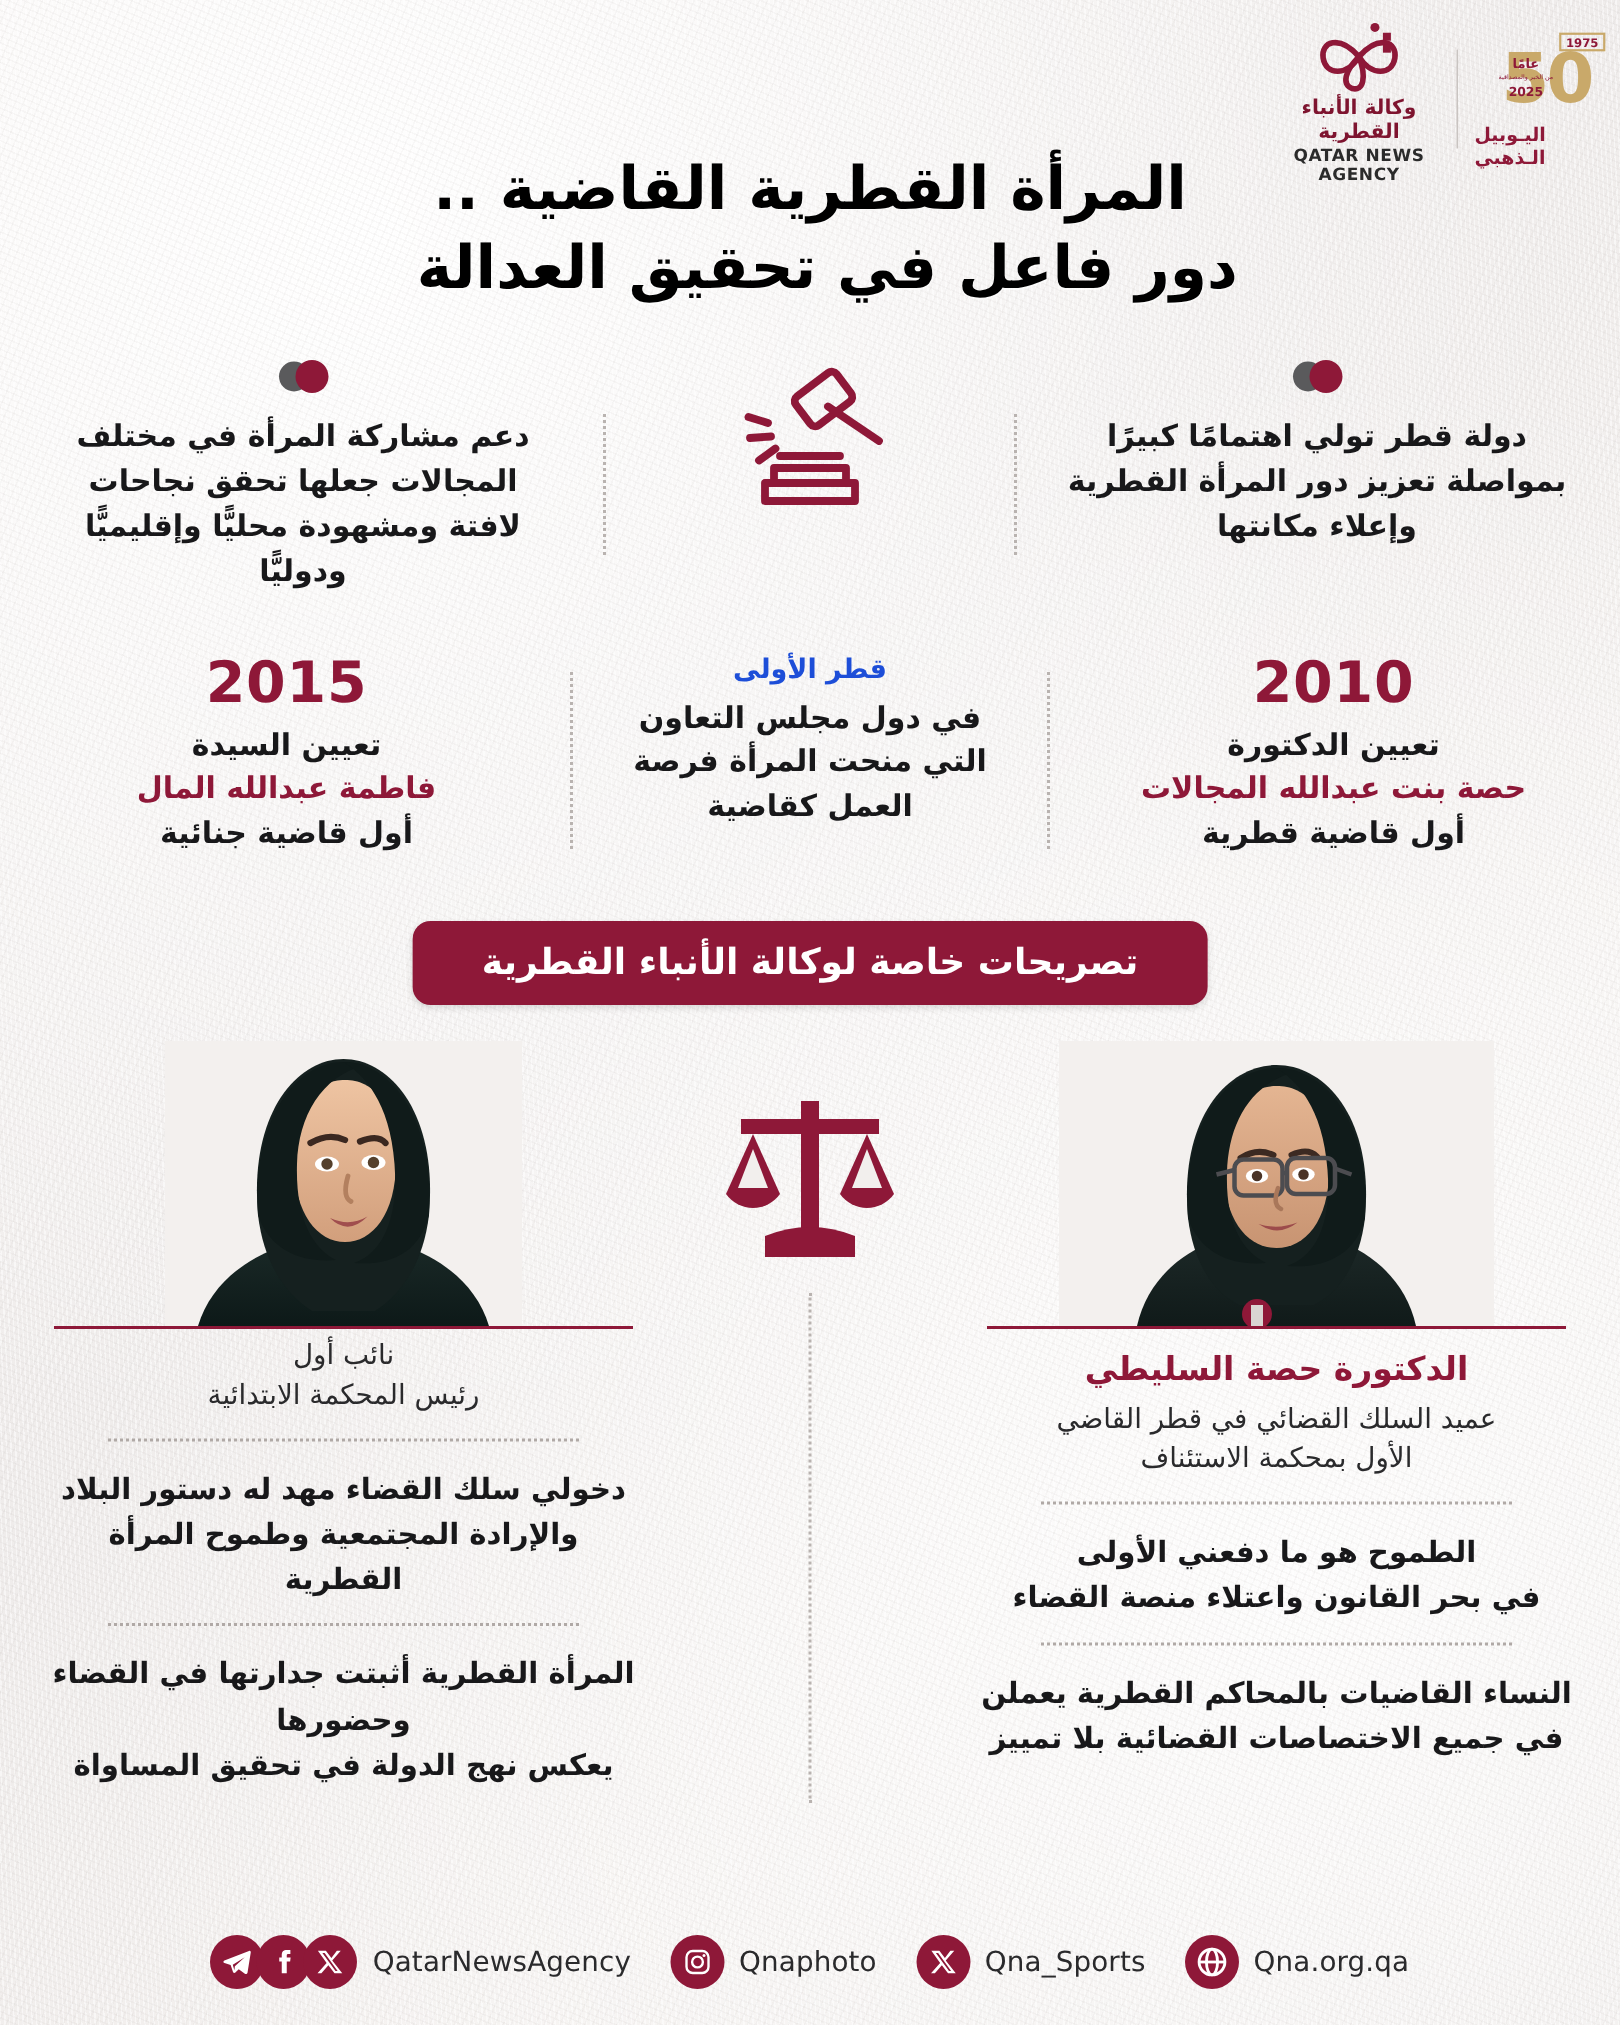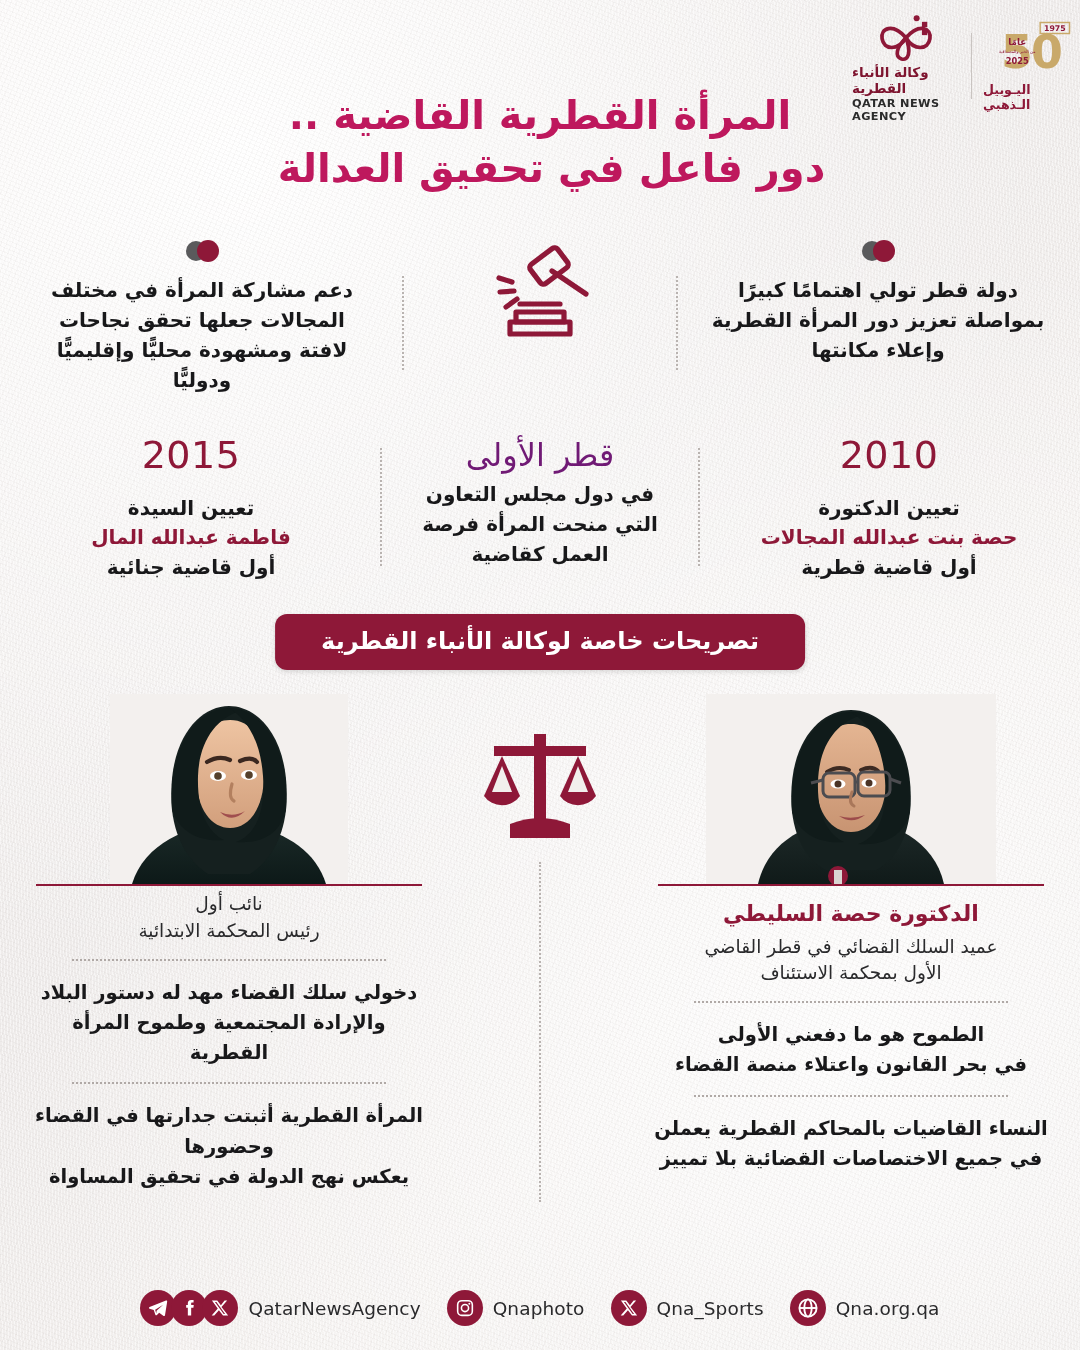--- a/index.html
+++ b/index.html
@@ -33,34 +33,34 @@
   .layer{ position:relative; z-index:2; width:1080px; height:1350px; }
 
   :root{}
 
   
   .logo-bar{
     position:absolute; top:18px; left:0; width:1080px; height:96px;
     display:flex; justify-content:flex-start; align-items:center;
     direction:ltr; padding-left:852px;
   }
-  .qna-logo{ display:flex; flex-direction:column; align-items:center; width:108px; }
+  .qna-logo{ display:flex; flex-direction:column; align-items:center; width:108px;text-align:center; }
   .qna-mark{ width:62px; height:52px; }
   .qna-ar{ font-size:13.5px; font-weight:700; color:#7e142f; letter-spacing:.3px; margin-top:2px; }
   .qna-en{ font-size:11.3px; font-weight:700; color:#2b2b2b; letter-spacing:.4px; margin-top:1px; }
   .logo-sep{ width:1px; height:66px; background:#c9c4c1; margin:0 11px; }
   .jub-logo{ display:flex; flex-direction:column; align-items:center; width:96px; }
   .jub-mark{ width:88px; height:60px; }
   .jub-ar{ font-size:12.6px; font-weight:700; color:#8e1838; letter-spacing:.4px; margin-top:2px; }
 
   
   .title{
-    position:absolute; top:89px; right:0; width:1080px;
+    position:absolute; top:100px; right:0; width:1080px;
     text-align:center;
-    color:#be185d;
+    color:#000000;
     font-weight:700;
     font-size:40px;
     line-height:1.33;
     letter-spacing:-.2px;
     text-shadow:0 1px 0 rgba(255,255,255,.6);
   }
   .title .l2{ display:block;padding-left:23px; }
 
   
   .toprow{
@@ -84,22 +84,22 @@
   
   .statrow{
     position:absolute; top:436px; right:0; width:1080px; height:160px;
     display:flex; align-items:flex-start;
   }
   .statcol{ flex:1 1 0; padding:0 40px; text-align:center; position:relative; }
   .statcol.mid{ flex:0 0 316px; }
   .stat-vsep{ position:absolute; top:12px; width:0; height:118px; border-right:2px dotted #b9b3b0; }
   .stat-vsep.a{ right:0; }
   .stat-vsep.b{ left:0; }
-  .year{ font-size:38px; font-weight:400; color:#8e1838; line-height:1.05; margin-bottom:18px; letter-spacing:.5px; }
-  .first{ font-size:32px; font-weight:400; color:#701a75; line-height:1.2; margin-bottom:6px; }
+  .year{ font-size:38px; font-weight:700; color:#8e1838; line-height:1.05; margin-bottom:6px; letter-spacing:.5px; }
+  .first{ font-size:18px; font-weight:700; color:#1d4ed8; line-height:1.2; margin-bottom:6px; }
   .statcol p{ font-size:20px; line-height:1.48; color:#18181a; font-weight:600; }
   .statcol p .hl{ color:#8e1838; font-weight:700; }
 
   
   .banner{
     position:absolute; top:614px; left:50%; transform:translateX(-50%);
     background:#8e1838;
     color:#fff;
     font-size:24px; font-weight:700;
     padding:13px 46px 15px;

